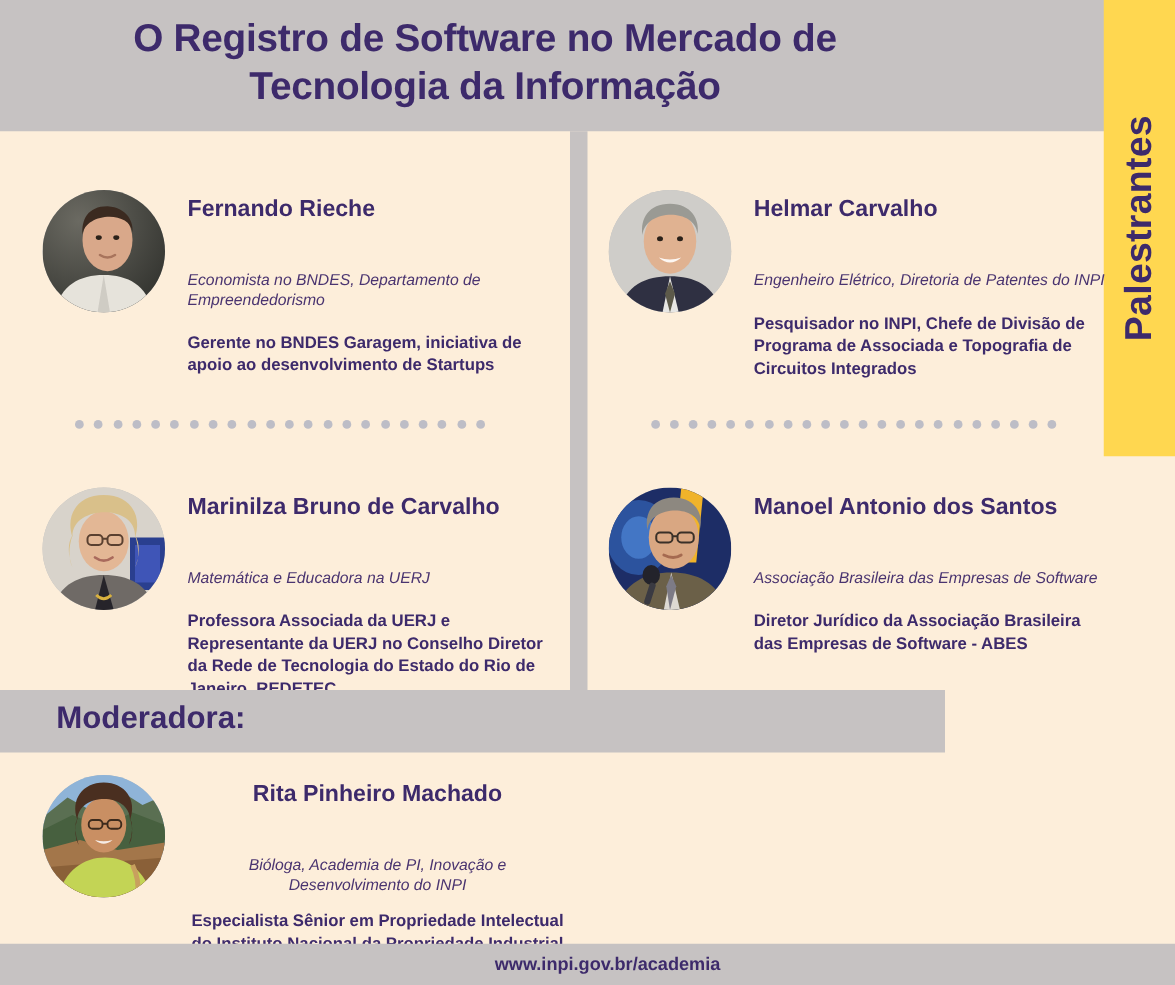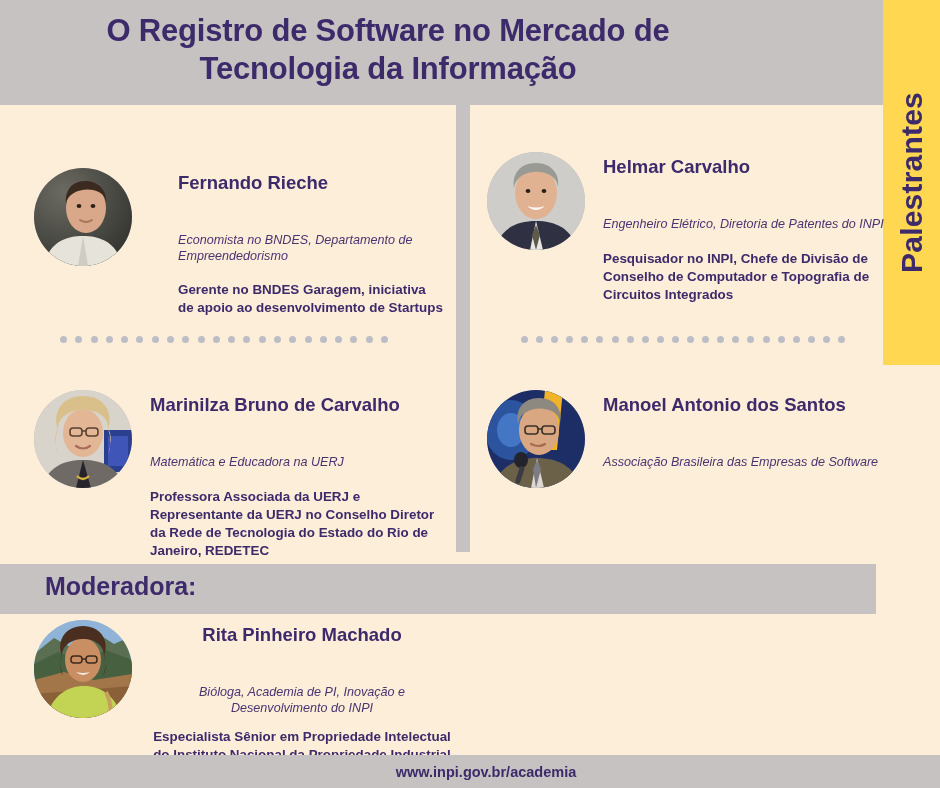--- a/index.html
+++ b/index.html
@@ -121,23 +121,22 @@
     display: block;
     width: 7px; height: 7px;
     border-radius: 50%;
     background: #bdbdc6;
   }
 
   
   .mod-band {
     position: absolute;
     left: 0; top: 552px;
-    width: 876px; height: 50px;
+    width: 756px; height: 50px;
     background: #c6c2c2;
-    margin-top: 12px;
   }
   .mod-band-label {
     position: absolute;
     left: 45px; top: 8px;
     color: #3d2a6b;
     font-size: 25px;
     font-weight: bold;
   }
 
   
@@ -164,21 +163,21 @@
 
   <div class="header-band"></div>
   <div class="header-title">O Registro de Software no Mercado de Tecnologia da Informação</div>
 
   <div class="side-tab">
     <div class="side-tab-label">Palestrantes</div>
   </div>
 
   <div class="col-divider"></div>
 
-  <div class="speaker" style="left:34px; top:168px; width:410px;gap:28px;">
+  <div class="speaker" style="left:34px; top:152px; width:410px;">
     <div class="photo">
       <svg viewBox="0 0 98 98">
         <defs>
           <radialGradient id="bg1" cx="30%" cy="25%" r="95%">
             <stop offset="0%" stop-color="#6b6a62"></stop>
             <stop offset="100%" stop-color="#2d2e2a"></stop>
           </radialGradient>
         </defs>
         <rect width="98" height="98" fill="url(#bg1)"></rect>
         <path d="M10 98 C14 76 30 68 49 68 C68 68 84 76 88 98 Z" fill="#e6e3db"></path>
@@ -207,21 +206,21 @@
         <ellipse cx="49" cy="41" rx="21" ry="26" fill="#e0b291"></ellipse>
         <path d="M27 36 C29 15 69 14 71 35 C73 24 66 11 49 11 C32 11 25 23 27 36 Z" fill="#9a9a94"></path>
         <ellipse cx="41" cy="39" rx="2.4" ry="2" fill="#2b2119"></ellipse>
         <ellipse cx="57" cy="39" rx="2.4" ry="2" fill="#2b2119"></ellipse>
         <path d="M40 54 q9 8 18 0 q-9 3 -18 0 z" fill="#fdf7f2"></path>
       </svg>
     </div>
     <div class="speaker-text">
       <div class="sp-name">Helmar Carvalho</div>
       <div class="sp-role">Engenheiro Elétrico, Diretoria de Patentes do INPI</div>
-      <div class="sp-desc">Pesquisador no INPI, Chefe de Divisão de Conselho de Computador e Topografia de Circuitos Integrados</div>
+      <div class="sp-desc">Pesquisador no INPI, Chefe de Divisão de Programa de Associada e Topografia de Circuitos Integrados</div>
     </div>
   </div>
 
   <div class="dots" style="left:60px; top:335px; width:328px;">
     <i></i>
       <i></i>
       <i></i>
       <i></i>
       <i></i>
       <i></i>
@@ -310,20 +309,21 @@
         <rect x="55" y="36" width="13" height="8" rx="3" fill="none" stroke="#3a3028" stroke-width="1.6"></rect>
         <line x1="51" y1="39" x2="55" y2="39" stroke="#3a3028" stroke-width="1.6"></line>
         <ellipse cx="34" cy="70" rx="7" ry="8" fill="#23232b"></ellipse>
         <rect x="32" y="76" width="5" height="18" rx="2" fill="#3a3a42" transform="rotate(18 34 80)"></rect>
         <path d="M44 54 q8 4 14 0" stroke="#a56a50" stroke-width="2.2" fill="none" stroke-linecap="round"></path>
       </svg>
     </div>
     <div class="speaker-text">
       <div class="sp-name">Manoel Antonio dos Santos</div>
       <div class="sp-role">Associação Brasileira das Empresas de Software</div>
+      <div class="sp-desc">Diretor Jurídico da Associação Brasileira das Empresas de Software - ABES</div>
     </div>
   </div>
 
   <div class="mod-band">
     <div class="mod-band-label">Moderadora:</div>
   </div>
 
   <div class="speaker" style="left:34px; top:620px; width:420px;text-align:center;">
     <div class="photo">
       <svg viewBox="0 0 98 98">

